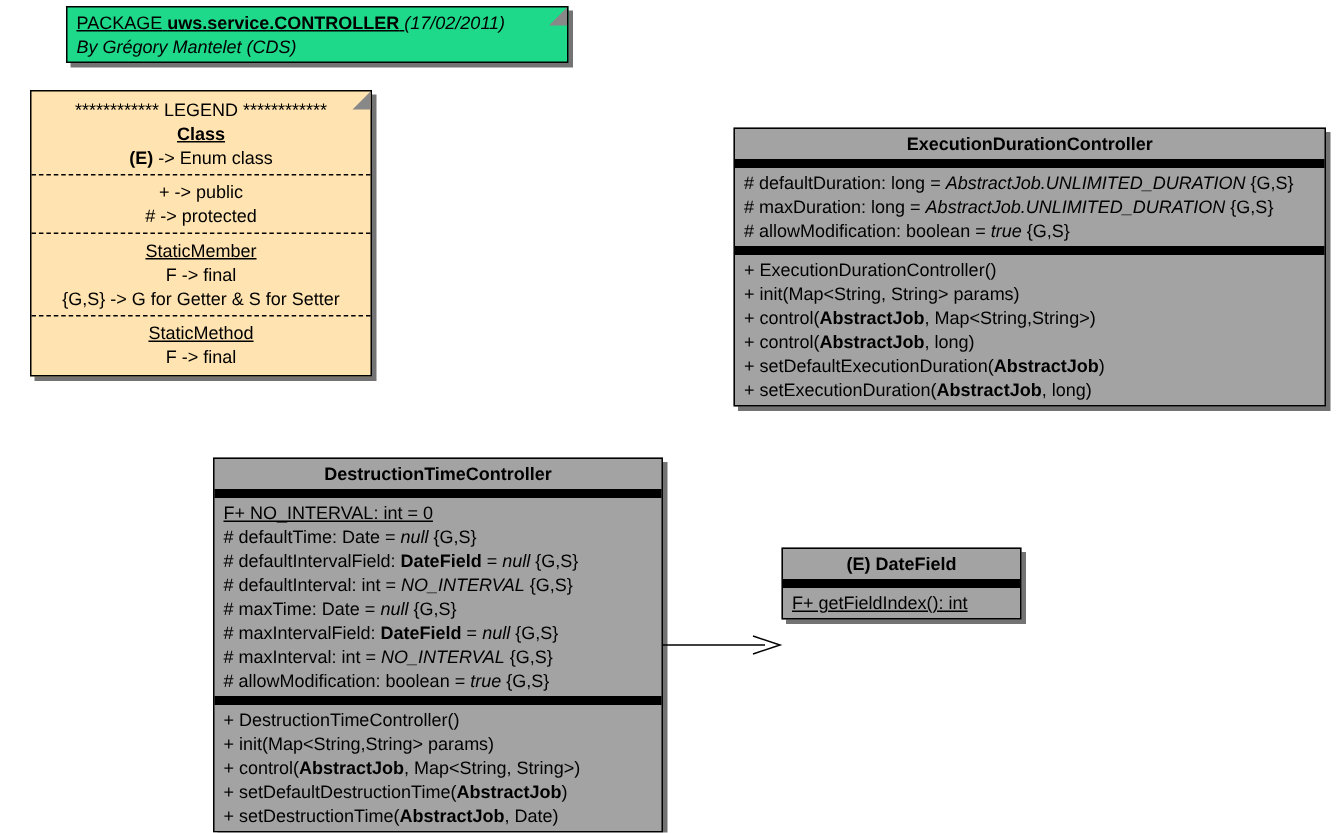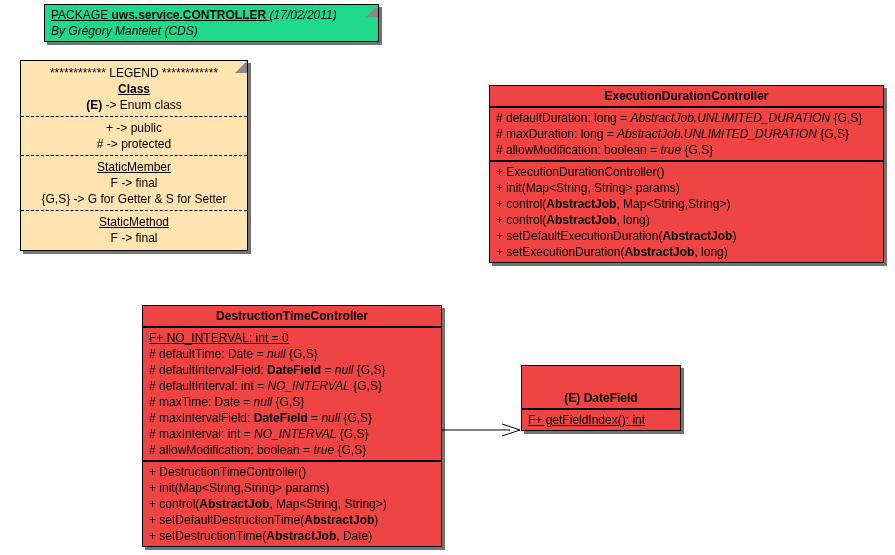--- a/index.html
+++ b/index.html
@@ -9,61 +9,61 @@
     font-family: Helvetica, Arial, sans-serif;
     font-size: 12px;
     color: #000;
     width: 895px;
     height: 555px;
     position: relative;
   }
   .box {
     position: absolute;
     border: 1px solid #000;
-    background: #ef4444;
+    background: #a3a3a3;
     box-sizing: border-box;
   }
   .shadow {
     box-shadow: 3px 3px 0 rgba(0,0,0,0.55);
   }
   .note {
     background: #ffe3b0;
   }
   .titlebar {
     background: #1fd98a;
     margin-left: 40px;
   }
   .corner-fold {
     position: absolute;
     top: 0; right: 0;
     width: 12px; height: 12px;
     background: linear-gradient(135deg, transparent 49%, #888 51%);
   }
   .section {
-    border-top: 2px solid #000000;
+    border-top: 6px solid #000000;
     padding: 2px 6px;
   }
   .head {
     text-align: center;
     font-weight: bold;
     padding: 3px 6px;
   }
   .row { white-space: nowrap; line-height: 16px; }
   .u { text-decoration: underline; }
   .b { font-weight: bold; }
   .i { font-style: italic; }
   .dash {
     border-top: 1px dashed #000;
     margin: 3px -6px;
   }
   svg.arrow {
     position: absolute;
     overflow: visible;
   }
-  .enumlabel { font-weight: bold; text-align: center; padding: 3px 6px; margin-top: 22px;}
+  .enumlabel { font-weight: bold; text-align: center; padding: 3px 6px;}
   .pkg-pad { padding: 2px 6px; }
 </style>
 </head>
 <body>
 
 <div class="box titlebar shadow" style="left:4px; top:4px; width:335px;">
   <div class="corner-fold"></div>
   <div class="pkg-pad">
     <span class="row">
       <span class="u">

